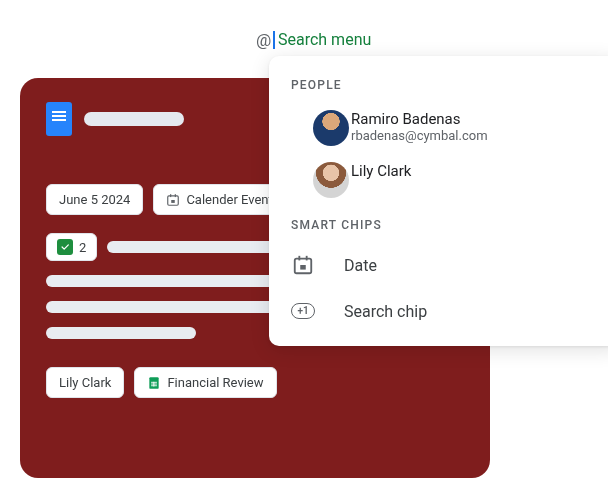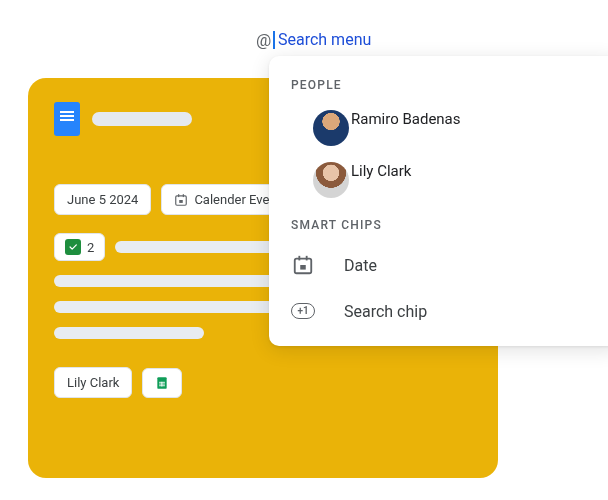--- a/index.html
+++ b/index.html
@@ -6,25 +6,25 @@
     body {
       font-family: -apple-system, BlinkMacSystemFont, "Segoe UI", Roboto, Arial, sans-serif;
       background: #fff;
       width: 608px;
       height: 500px;
       position: relative;
       overflow: hidden;
     }
     .doc-card {
       position: absolute;
-      left: 28px;
+      left: 20px;
       top: 78px;
       width: 470px;
       height: 400px;
-      background: #eab308;
+      background: #7f1d1d;
       border-radius: 18px;
       padding: 24px 26px;
     }
     .doc-header {
       display: flex;
       align-items: center;
       gap: 12px;
       margin-bottom: 48px;
     }
     .docs-icon {
@@ -117,21 +117,21 @@
       top: 31px;
       width: 1.5px;
       height: 18px;
       background: #1a73e8;
     }
     .search-placeholder {
       position: absolute;
       left: 278px;
       top: 30px;
       font-size: 16px;
-      color: #1d4ed8;
+      color: #15803d;
     }
     .dropdown {
       position: absolute;
       left: 269px;
       top: 56px;
       width: 352px;
       background: #fff;
       border-radius: 10px;
       box-shadow: 0 4px 20px rgba(0,0,0,0.12), 0 1px 3px rgba(0,0,0,0.08);
       padding: 18px 0 12px 0;
@@ -246,35 +246,37 @@
     <span class="chip">
       <span class="sheets-icon">
         <svg width="14" height="14" viewBox="0 0 24 24">
             <rect x="4" y="2" width="16" height="20" rx="2" fill="#0f9d58"></rect>
             <rect x="7" y="10" width="10" height="1.5" fill="#fff"></rect>
             <rect x="7" y="13" width="10" height="1.5" fill="#fff"></rect>
             <rect x="7" y="16" width="10" height="1.5" fill="#fff"></rect>
             <rect x="11" y="10" width="1.5" height="8" fill="#fff"></rect>
           </svg>
       </span>
+      <span>Financial Review</span>
     </span>
   </div>
 </div>
 
 <span class="at-symbol">@</span>
 <div class="cursor"></div>
 <span class="search-placeholder">Search menu</span>
 
 <div class="dropdown">
   <div class="section-label">PEOPLE</div>
 
   <div class="person-row">
     <div class="avatar avatar1"></div>
     <div>
       <div class="person-name">Ramiro Badenas</div>
+      <div class="person-email">rbadenas@cymbal.com</div>
     </div>
   </div>
 
   <div class="person-row">
     <div class="avatar avatar2"></div>
     <div>
       <div class="person-name">Lily Clark</div>
     </div>
   </div>
 

